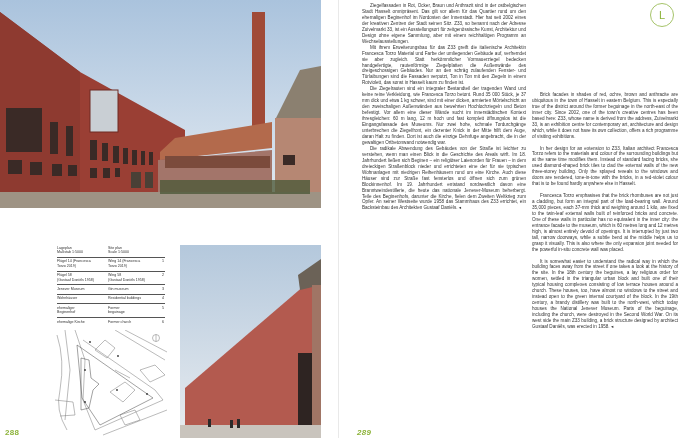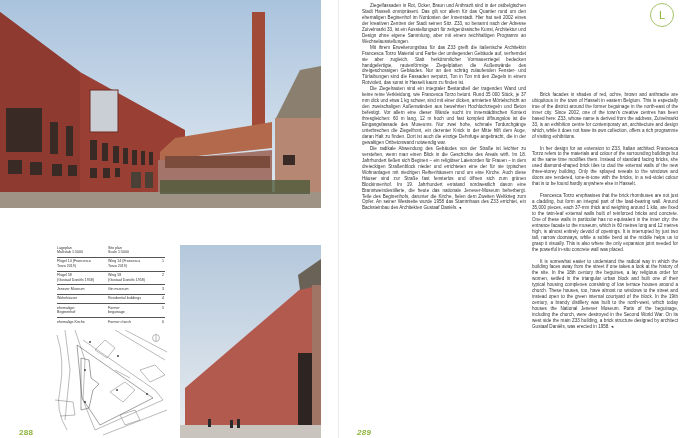--- a/index.html
+++ b/index.html
@@ -145,21 +145,21 @@
       <circle cx="35" cy="12" r="0.9"></circle>
         <circle cx="63" cy="26" r="0.9"></circle>
         <circle cx="92" cy="64" r="0.9"></circle>
         <circle cx="30" cy="40" r="0.9"></circle>
         <circle cx="30" cy="72" r="0.9"></circle>
         <circle cx="62" cy="60" r="0.9"></circle>
     </g>
   </svg>
 </div>
 
-<div class="abs pageno" style="left:19px;top:428px;">288</div>
+<div class="abs pageno" style="left:5px;top:428px;">288</div>
 
 <div class="abs photo" style="left:180px;top:245px;width:141px;height:193px;">
   <svg width="141" height="193" viewBox="0 0 141 193">
     <defs>
       <linearGradient id="sky2" x1="0" y1="0" x2="0" y2="1">
         <stop offset="0" stop-color="#b4c8dc"></stop>
           <stop offset="1" stop-color="#e8ecf0"></stop>
       </linearGradient>
     </defs>
     <rect width="141" height="193" fill="url(#sky2)"></rect>

